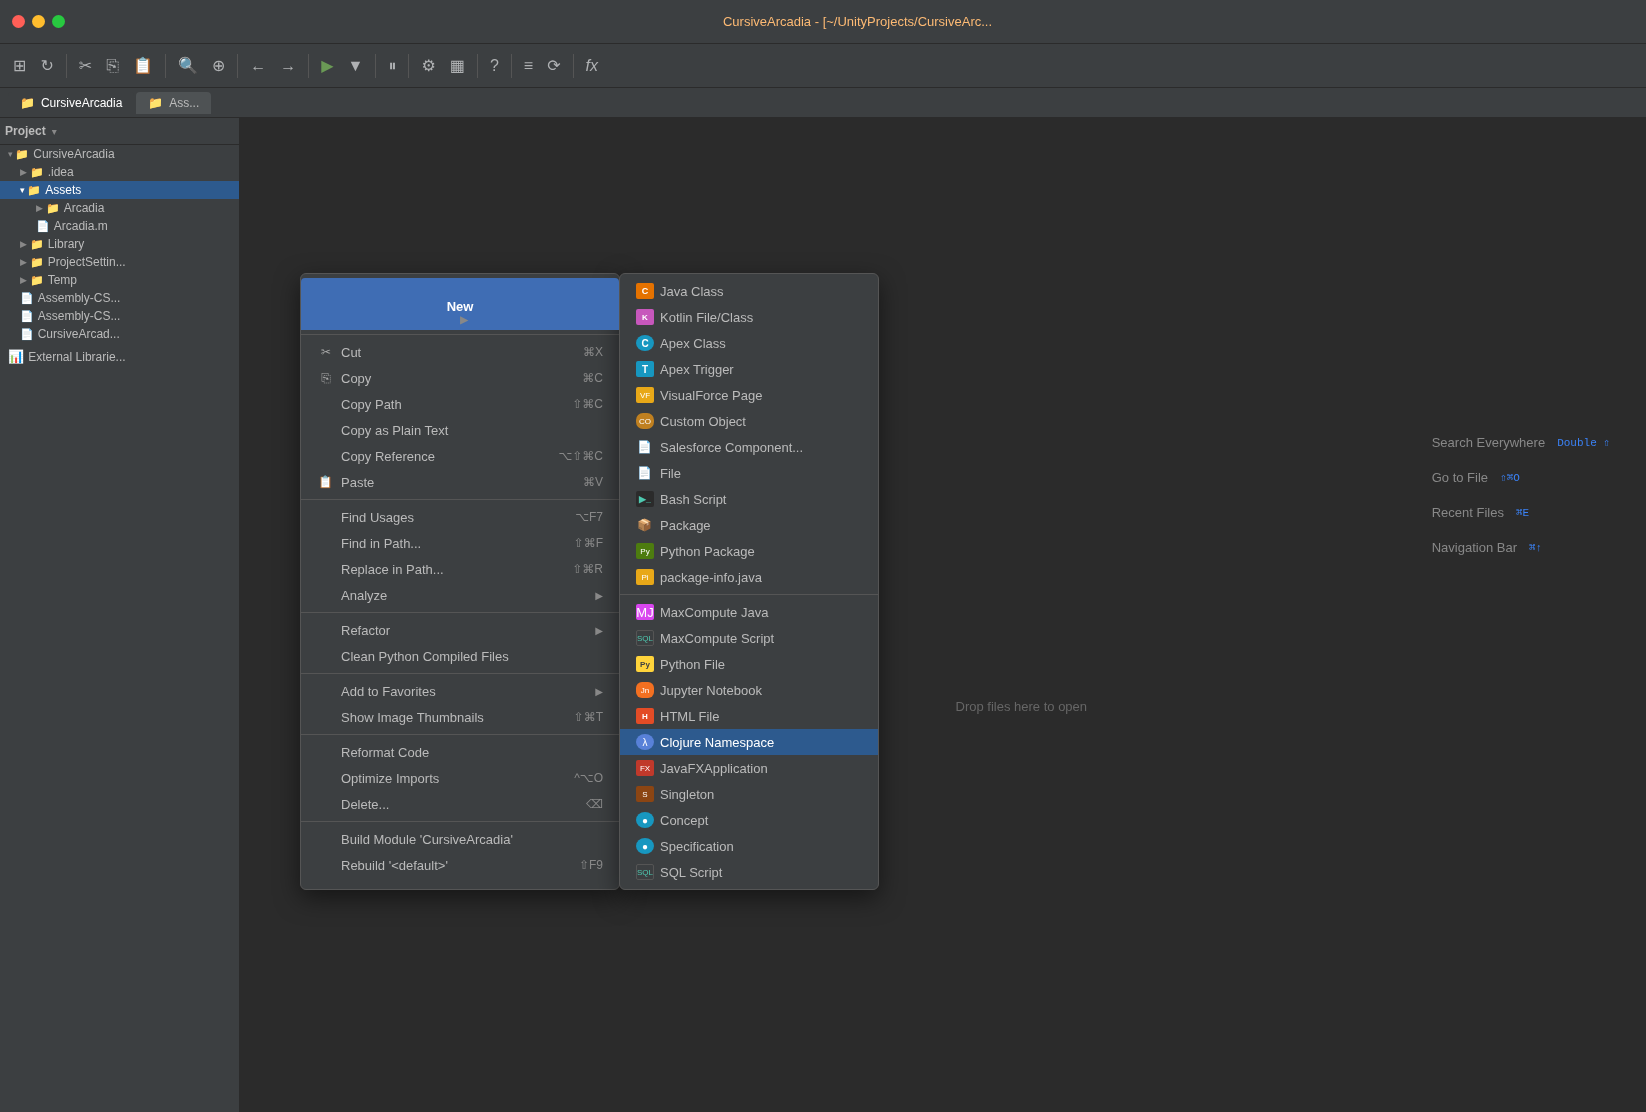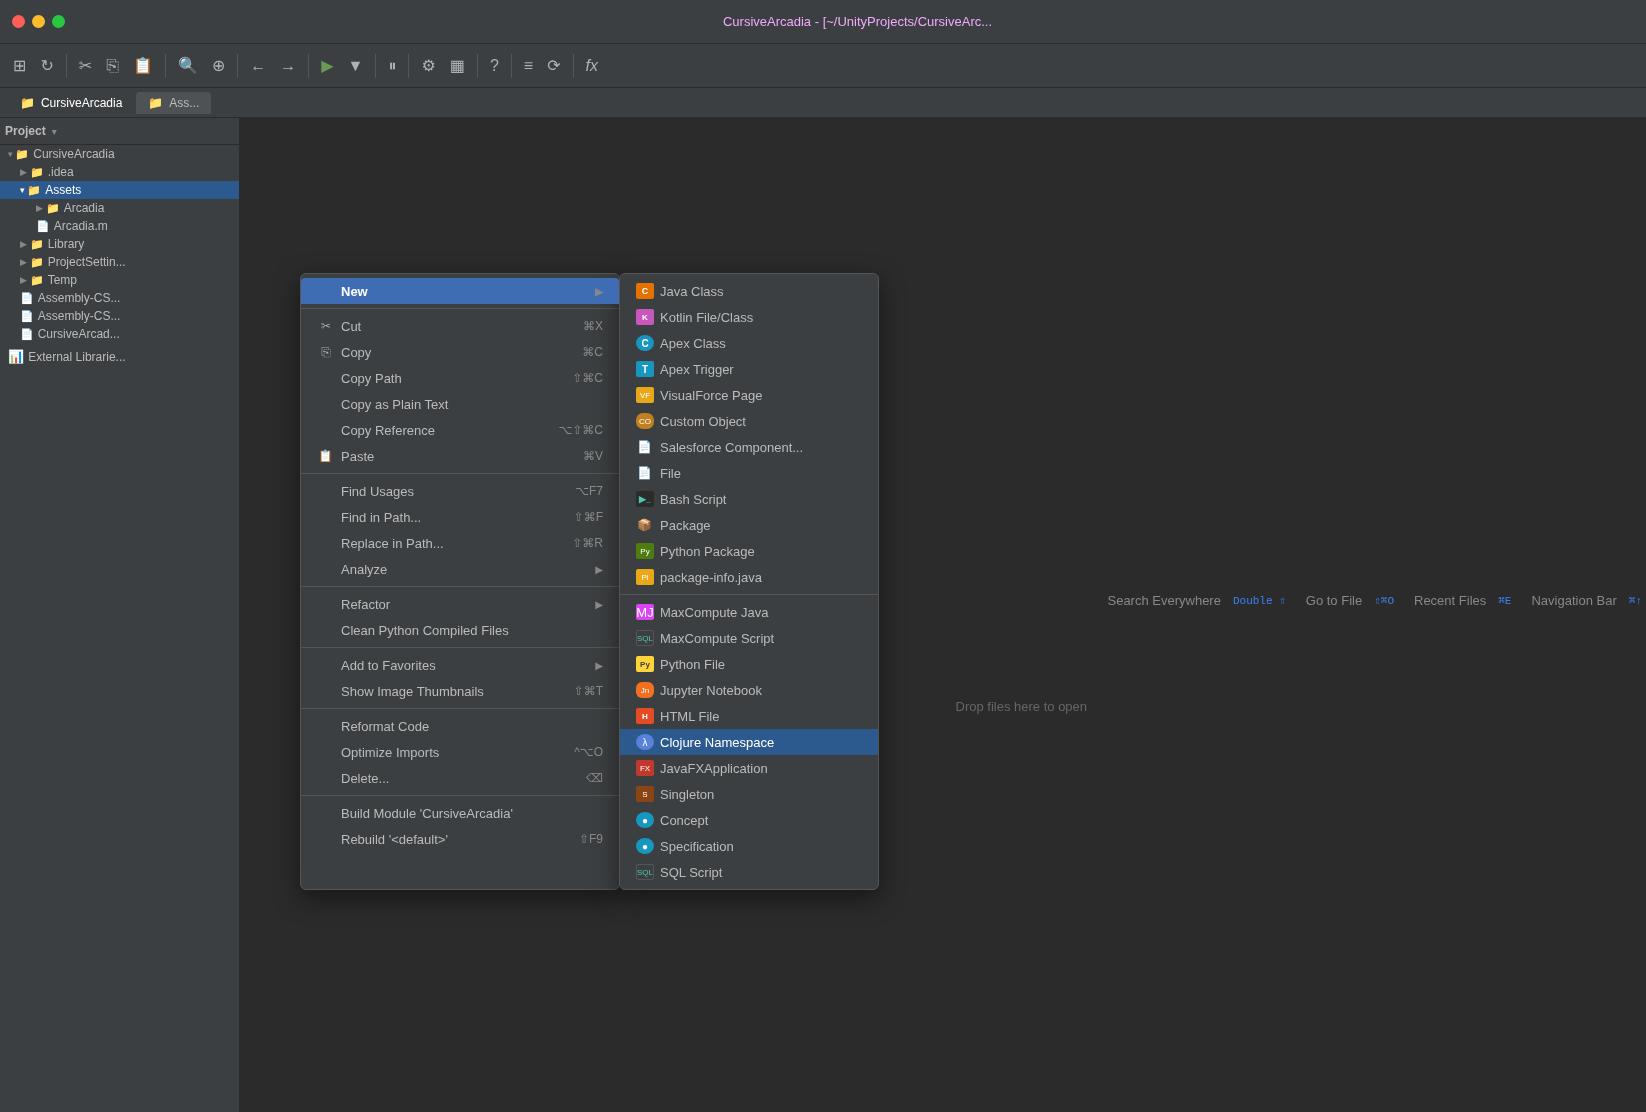--- a/index.html
+++ b/index.html
@@ -28,21 +28,21 @@
     }
     .traffic-light {
       width: 13px;
       height: 13px;
       border-radius: 50%;
     }
     .tl-close { background: #ff5f57; }
     .tl-min { background: #ffbd2e; }
     .tl-max { background: #28c940; }
     .titlebar-title {
-      color: #f0abfc;
+      color: #fdba74;
       font-size: 13px;
       margin-left: auto;
       margin-right: auto;
     }
 
     
     .toolbar {
       height: 44px;
       background: #3c3f41;
       display: flex;
@@ -148,25 +148,25 @@
     .drop-hint {
       color: #666;
       font-size: 13px;
       text-align: center;
       padding-left: 16px;
     }
 
     
     .shortcut-panel {
       position: absolute;
-      right: 4px;
+      right: 36px;
       top: 50%;
       transform: translateY(-150%);
       display: flex;
-      flex-direction: row;
+      flex-direction: column;
       gap: 20px;
     }
     .shortcut-row {
       display: flex;
       align-items: center;
       gap: 12px;
       color: #888;
       font-size: 13px;
     }
     .shortcut-key {
@@ -206,20 +206,21 @@
     .menu-item.highlighted {
       background: #2d5a8e;
       color: #ffffff;
     }
     .menu-item.new-item {
       background: #3f6db4;
       color: #ffffff;
       font-weight: 600;
       border-radius: 4px 4px 0 0;
       margin: 0 0 0 0;
+      flex-direction: column;
     }
     .menu-item-label {
       flex: 1;
     }
     .menu-item-shortcut {
       color: #888;
       font-size: 12px;
       margin-left: 24px;
     }
     .menu-arrow {

